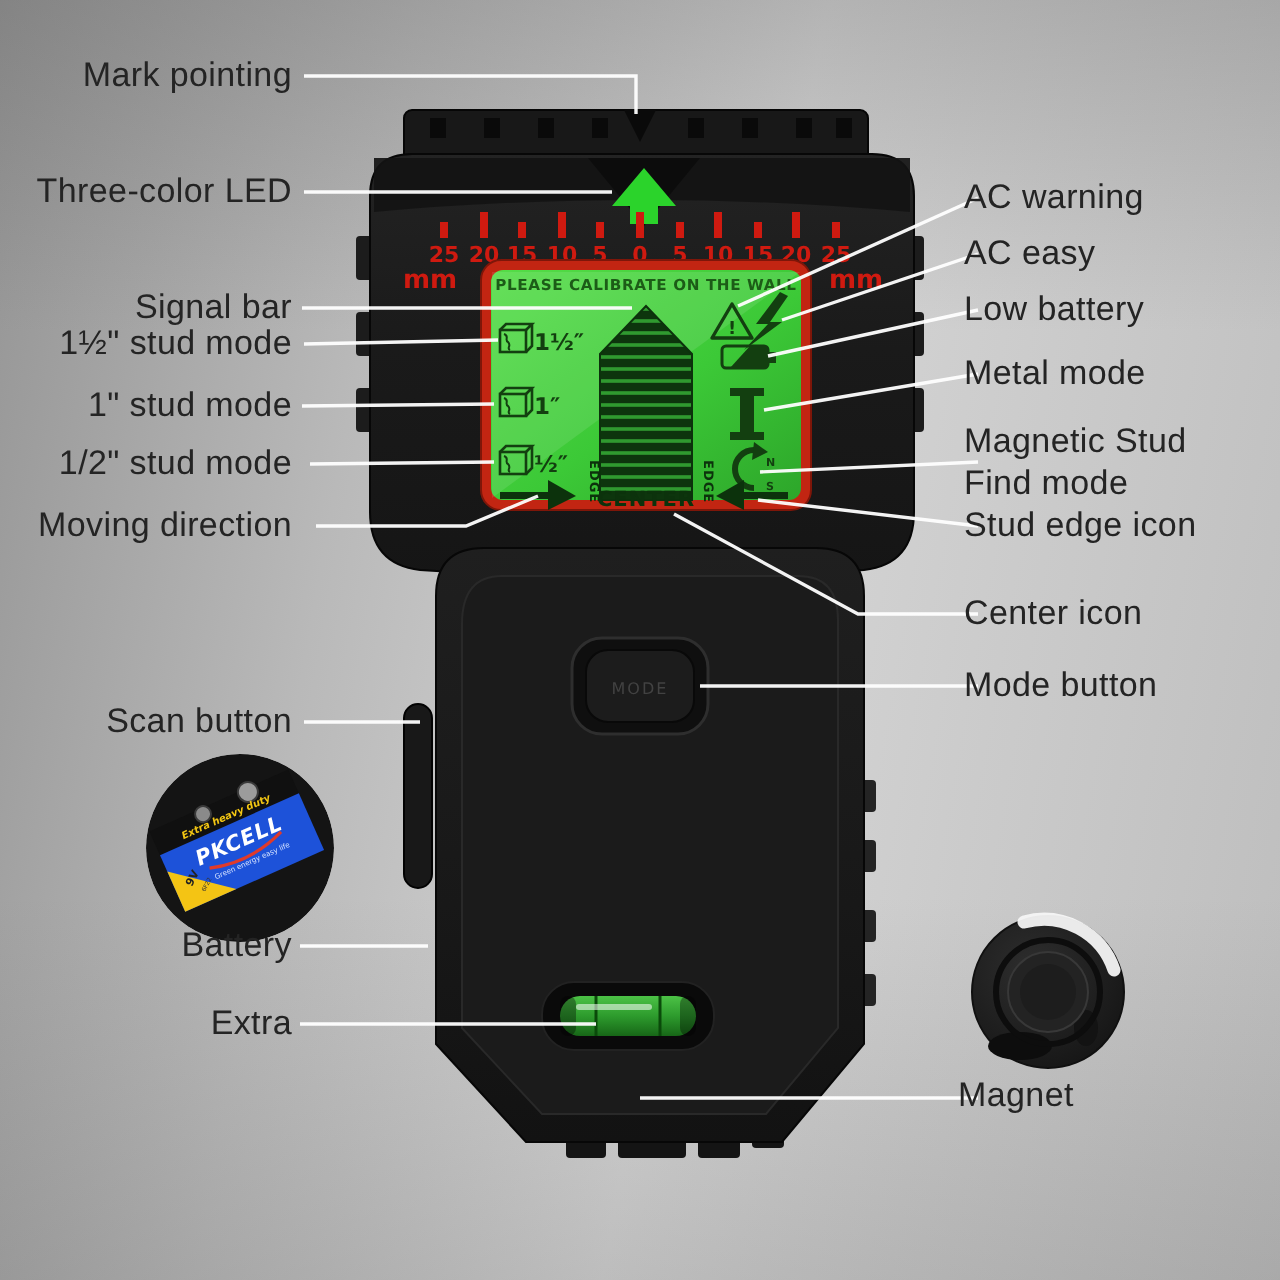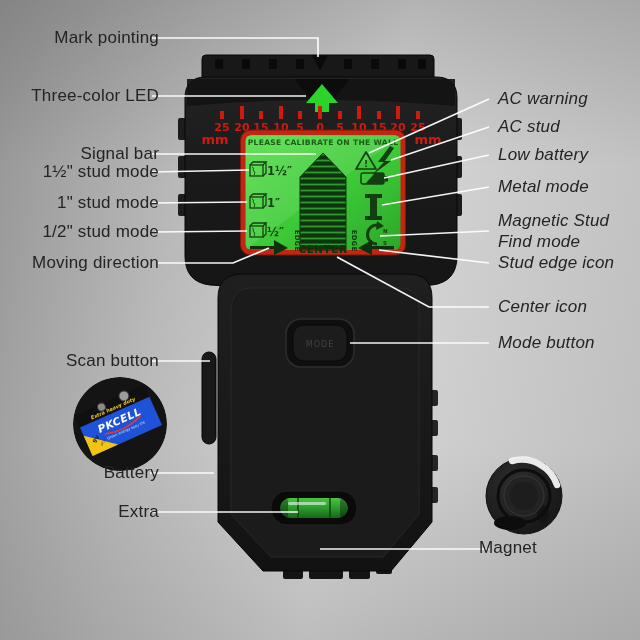--- a/index.html
+++ b/index.html
@@ -8,22 +8,22 @@
     background:
       linear-gradient(180deg, rgba(90,90,90,.28) 0%, rgba(255,255,255,0) 26%, rgba(255,255,255,0) 70%, rgba(100,100,100,.22) 100%),
       linear-gradient(100deg, #949494 0%, #b9b9b9 28%, #d6d6d6 55%, #cbcbcb 74%, #bdbdbd 100%);
     font-family:"Liberation Sans", sans-serif;
   }
   #devsvg{position:absolute;left:0;top:0;z-index:1;}
   .callout{
     position:absolute;z-index:2;color:#242424;font-size:17px;line-height:22px;
     letter-spacing:.2px;white-space:nowrap;
   }
-  .callout.l{right:481px;text-align:center;}
-  .callout.r{left:498px;text-align:left;font-style:italic;}
+  .callout.l{right:494px;text-align:center;}
+  .callout.r{left:482px;text-align:left;}
   .callout.wrap{white-space:normal;width:128px;line-height:21px;}
 </style>
 </head>
 <body>
 
 <div id="stage">
 
 <svg id="devsvg" width="640" height="640" viewBox="0 0 640 640">
   <defs>
     <linearGradient id="headGrad" x1="0" y1="0" x2="0" y2="1">
@@ -274,21 +274,21 @@
 <div class="callout l" style="top:143px">Signal bar</div>
 <div class="callout l" style="top:161px">1½" stud mode</div>
 <div class="callout l" style="top:192px">1" stud mode</div>
 <div class="callout l" style="top:221px">1/2" stud mode</div>
 <div class="callout l" style="top:350px">Scan button</div>
 <div class="callout l" style="top:252px">Moving direction</div>
 <div class="callout l" style="top:462px">Battery</div>
 <div class="callout l" style="top:501px">Extra</div>
 
 <div class="callout r" style="top:88px">AC warning</div>
-<div class="callout r" style="top:116px">AC stud</div>
+<div class="callout r" style="top:116px">AC easy</div>
 <div class="callout r" style="top:144px">Low battery</div>
 <div class="callout r" style="top:176px">Metal mode</div>
 <div class="callout r" style="top:252px">Stud edge icon</div>
 <div class="callout r wrap" style="top:210px">Magnetic Stud Find mode</div>
 <div class="callout r" style="top:296px">Center icon</div>
 <div class="callout r" style="top:332px">Mode button</div>
 <div class="callout" style="left:479px;top:537px">Magnet</div>
 
 </div>
 

